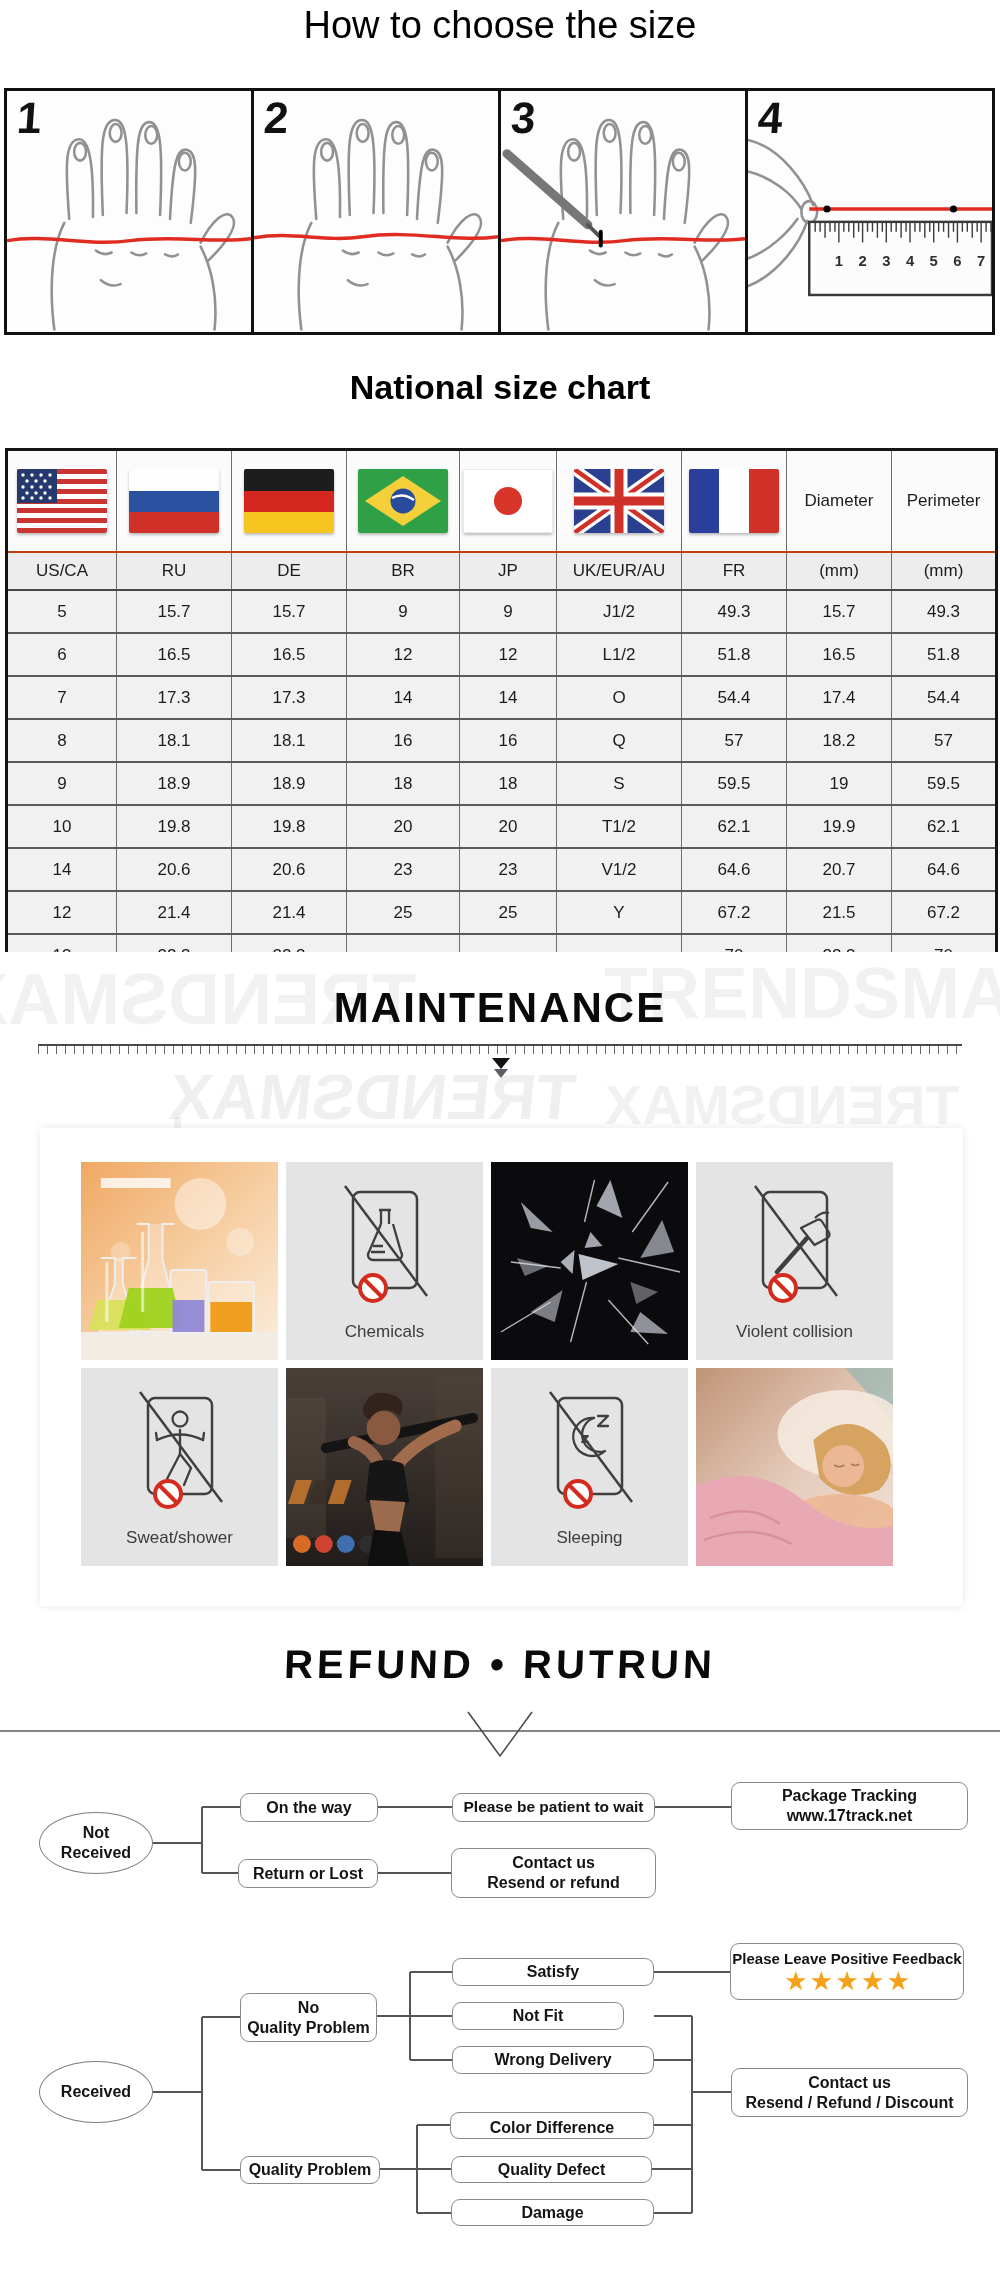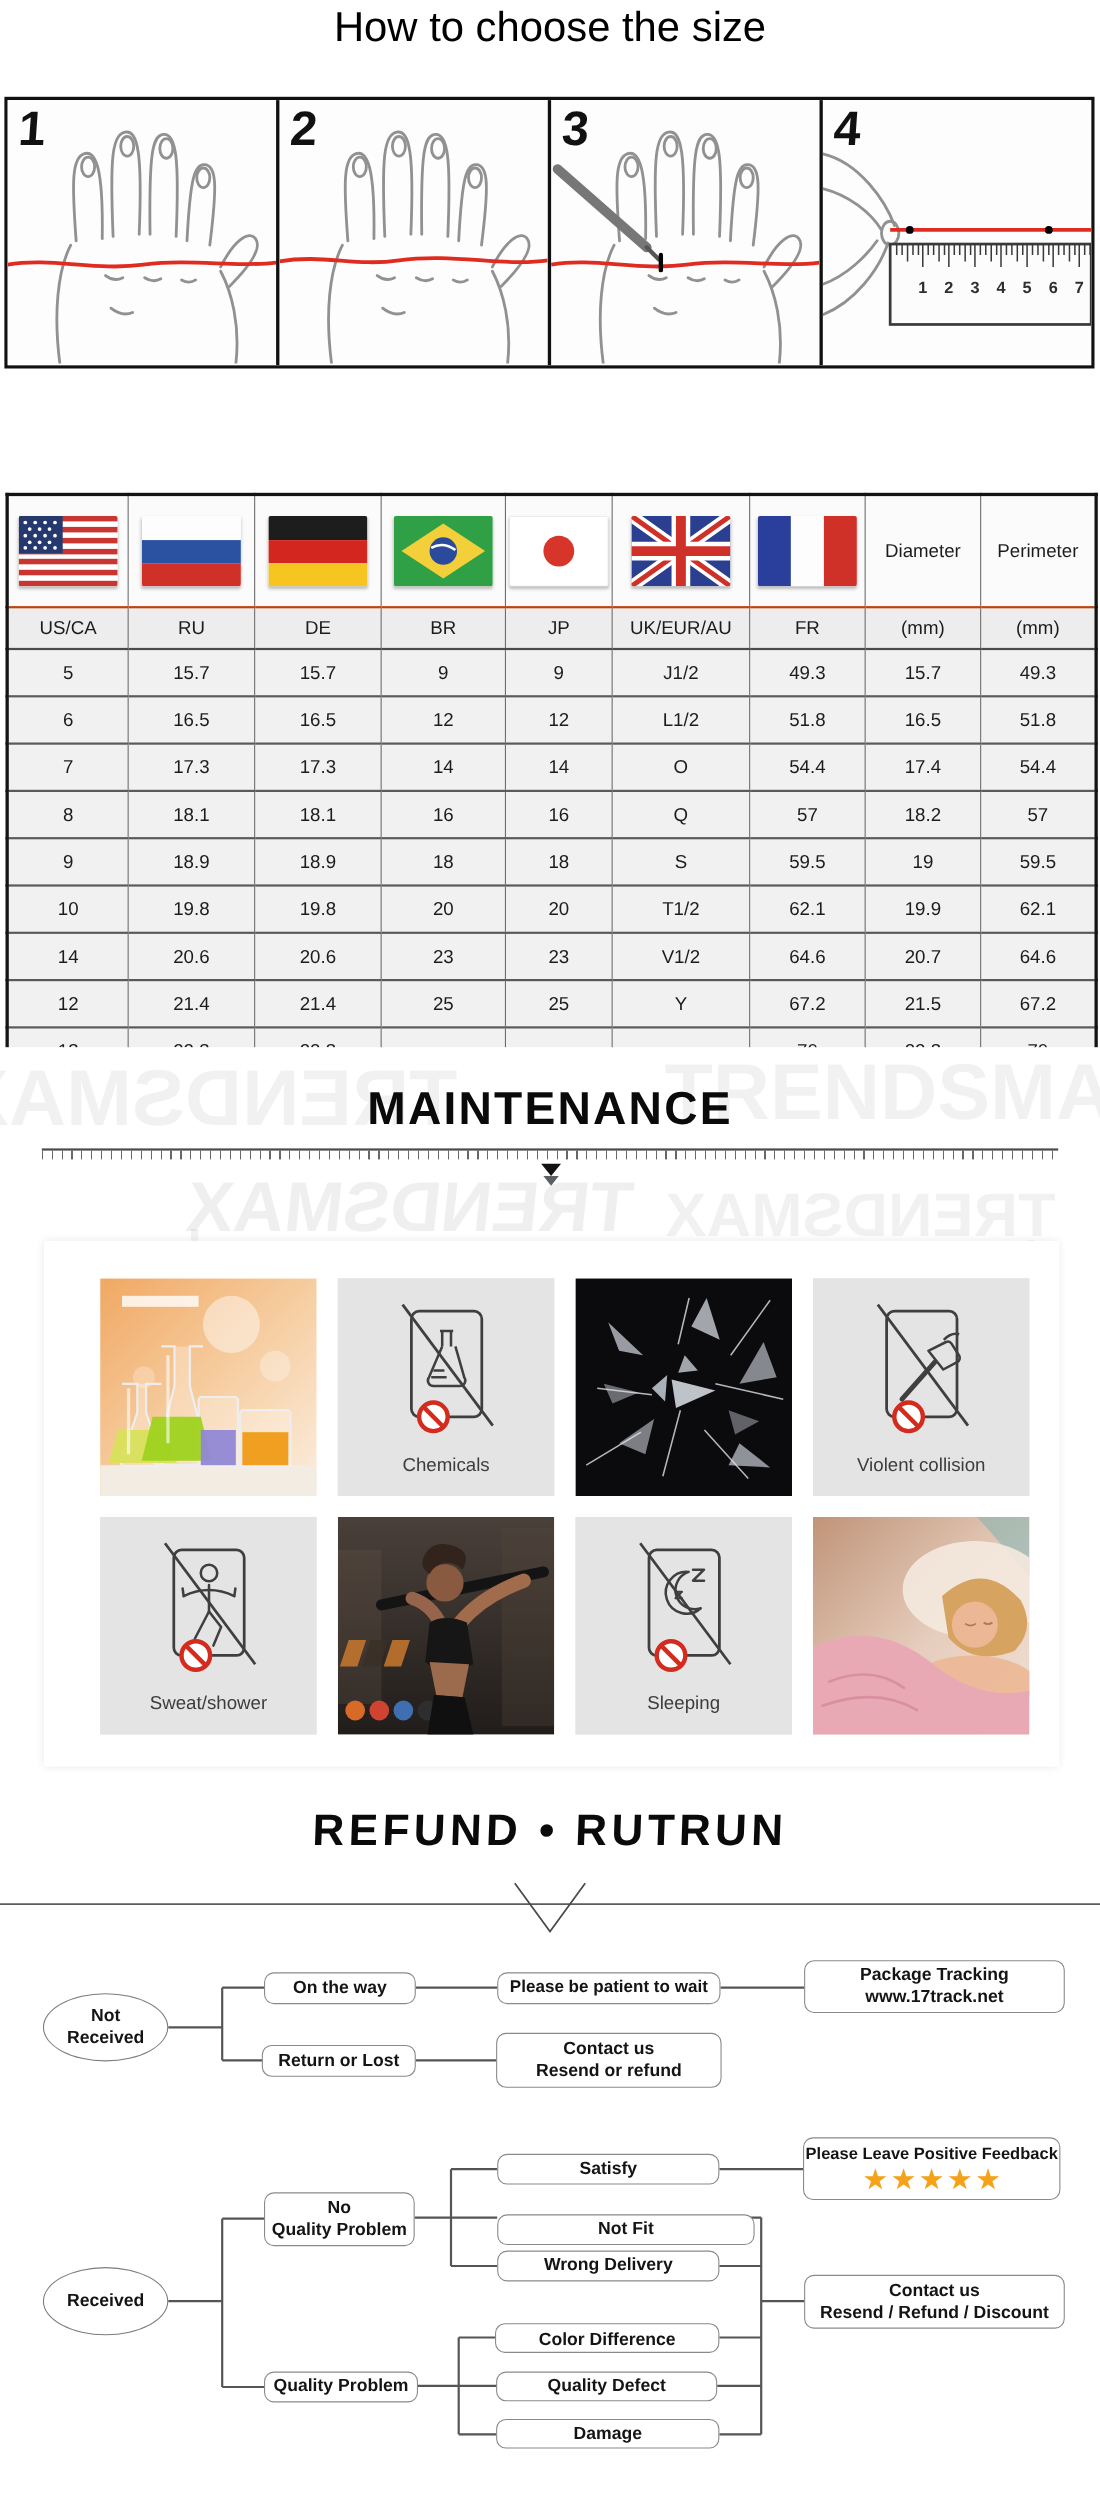--- a/index.html
+++ b/index.html
@@ -29,21 +29,21 @@
 
   
   .sec-maint{top:952px;left:0;width:1000px;height:688px;background:#fff;overflow:hidden;}
   .wm{position:absolute;font-weight:800;color:#000;white-space:nowrap;pointer-events:none;}
   .maint-title{top:32px;font-size:42px;font-weight:800;letter-spacing:2px;color:#0a0a0a;}
   .tickline{top:92px;left:38px;width:924px;height:8px;border-top:2px solid #4a4a4a;
             background:repeating-linear-gradient(90deg,#666 0 1px,transparent 1px 9px);}
   .dn-arrow1{top:106px;left:492px;width:0;height:0;border-left:9px solid transparent;border-right:9px solid transparent;border-top:11px solid #111;}
   .dn-arrow2{top:117px;left:494px;width:0;height:0;border-left:7px solid transparent;border-right:7px solid transparent;border-top:9px solid #5a6066;}
   .maint-card{top:176px;left:40px;width:923px;height:478px;background:#fff;box-shadow:0 0 8px rgba(0,0,0,.10);}
-  .tiles{position:absolute;left:51px;top:34px;width:892px;display:grid;grid-template-columns:repeat(4,197px);grid-auto-rows:198px;gap:19px;}
+  .tiles{position:absolute;left:41px;top:34px;width:892px;display:grid;grid-template-columns:repeat(4,197px);grid-auto-rows:198px;gap:8px;}
   .tile{position:relative;overflow:hidden;}
   .tile.icon-tile{background:#e4e4e4;}
   .tile .no-icon{position:absolute;top:22px;left:50%;transform:translateX(-50%);}
   .tile .tile-label{position:absolute;bottom:18px;left:0;right:0;text-align:center;font-size:17px;color:#3c3c3c;}
   .tile svg.photo{position:absolute;inset:0;width:100%;height:100%;}
 
   
   .sec-refund{top:1640px;left:0;width:1000px;height:630px;background:#fff;}
   .refund-title{top:2px;font-size:40px;font-weight:800;letter-spacing:4px;transform:skewX(-2deg);color:#0a0a0a;}
   .divider{top:70px;left:0;width:1000px;height:52px;}
@@ -140,20 +140,21 @@
             <text x="164" y="176">4</text>
             <text x="188" y="176">5</text>
             <text x="212" y="176">6</text>
             <text x="236" y="176">7</text>
           </g>
         </g>
       </svg>
     </div>
   </div>
 
+  <div class="abs center-text chart-title">National size chart</div>
 
   <table class="sizes">
     <colgroup>
         <col style="width:110px">
         <col style="width:115px">
         <col style="width:115px">
         <col style="width:113px">
         <col style="width:97px">
         <col style="width:125px">
         <col style="width:105px">
@@ -593,21 +594,21 @@
       <div class="fnode ellipse" style="left:39px;top:305px;width:114px;height:62px;">
         <span>Received</span>
       </div>
       <div class="fnode" style="left:240px;top:237px;width:137px;height:49px;">
         <span>No</span>
         <span>Quality Problem</span>
       </div>
       <div class="fnode" style="left:452px;top:202px;width:202px;height:28px;">
         <span>Satisfy</span>
       </div>
-      <div class="fnode" style="left:452px;top:246px;width:234px;height:28px;margin-top:11px;">
+      <div class="fnode" style="left:452px;top:246px;width:172px;height:28px;">
         <span>Not Fit</span>
       </div>
       <div class="fnode" style="left:452px;top:290px;width:202px;height:28px;">
         <span>Wrong Delivery</span>
       </div>
       <div class="fnode" style="left:730px;top:187px;width:234px;height:57px;">
         <span class="fb-line">Please Leave Positive Feedback</span>
         <span class="stars" style="color: rgb(245, 162, 27);">★★★★★</span>
       </div>
       <div class="fnode" style="left:731px;top:312px;width:237px;height:49px;">

